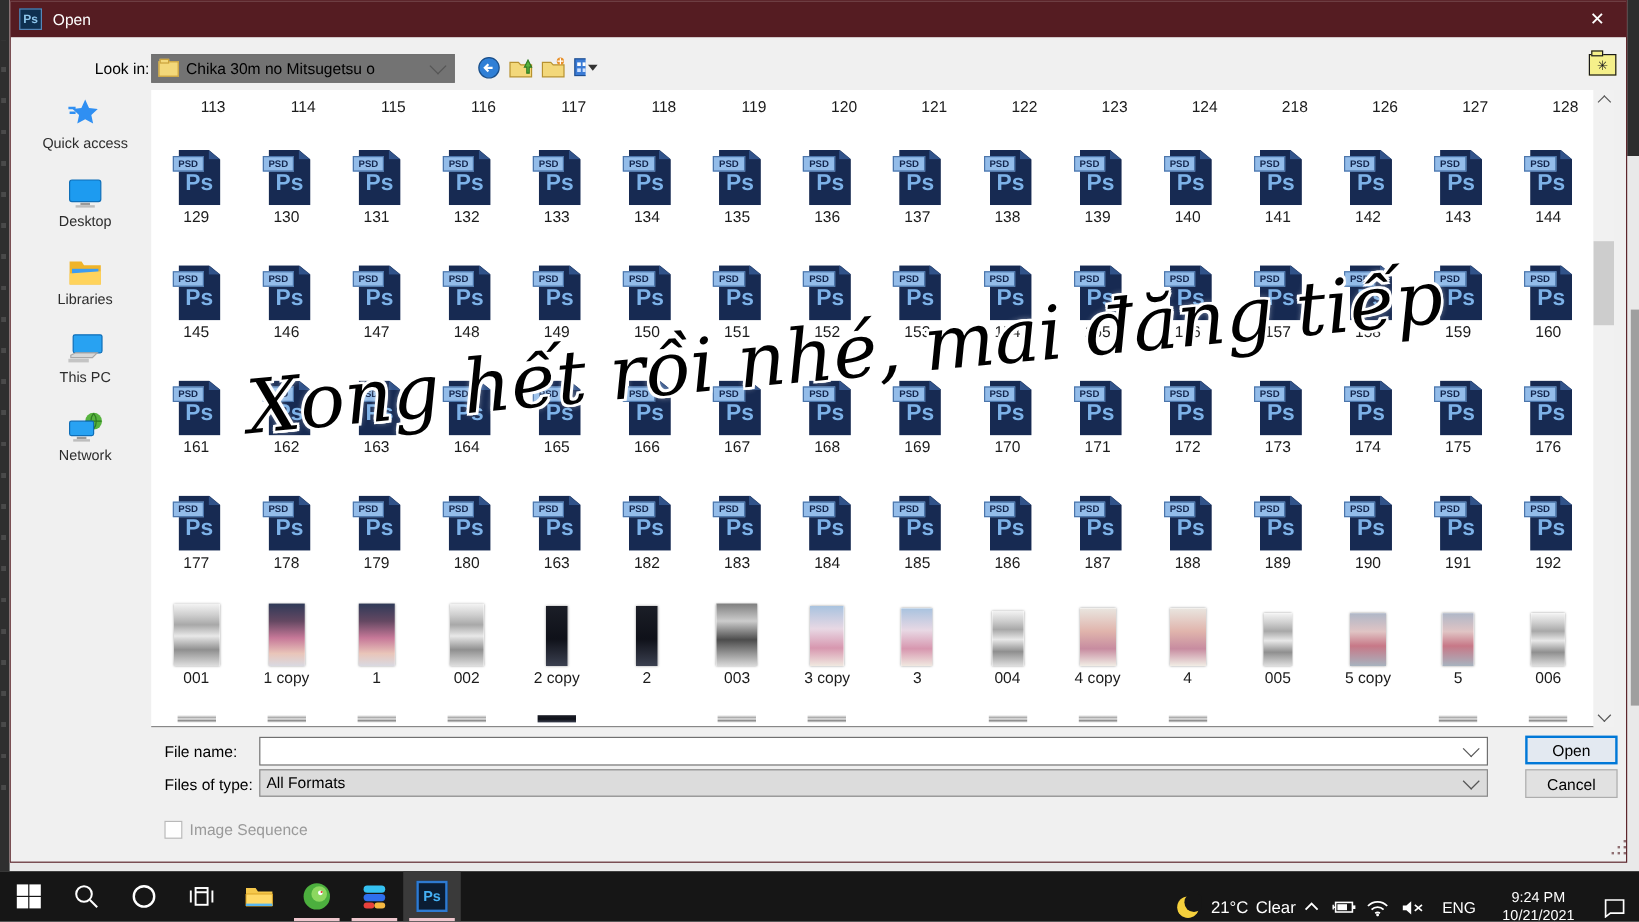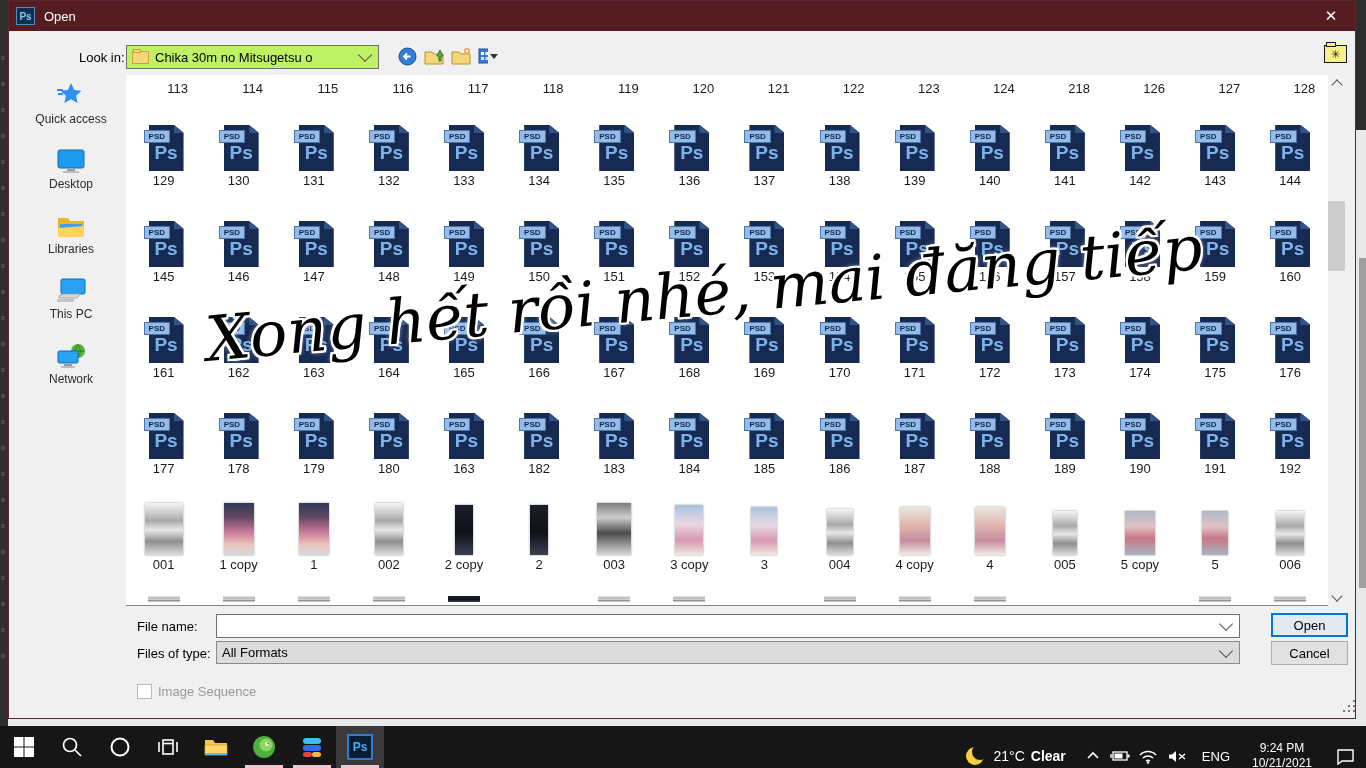--- a/index.html
+++ b/index.html
@@ -18,21 +18,21 @@
     border:1px solid #5d262c;box-sizing:border-box;}
   .titlebar{position:absolute;left:0;top:0;right:0;height:30px;background:#551c22;display:flex;align-items:center;}
   .title-appicon{width:17px;height:16px;margin-left:7px;background:#0e3050;border:1px solid #5587b8;
     color:#8ec6ec;font-size:10px;font-weight:bold;display:flex;align-items:center;justify-content:center;}
   .title-text{color:#fff;font-size:13px;margin-left:9px;}
   .title-close{position:absolute;right:4px;top:0;width:40px;height:30px;color:#fff;font-size:15px;
     display:flex;align-items:center;justify-content:center;cursor:default;}
 
   
   .lookin-label{position:absolute;left:70px;top:49px;font-size:13px;color:#000;}
-  .lookin-combo{position:absolute;left:117px;top:44px;width:253px;height:24px;background:#bef264;
+  .lookin-combo{position:absolute;left:117px;top:44px;width:253px;height:24px;background:#737373;
     border:1px solid #707070;box-sizing:border-box;display:flex;align-items:center;}
   .mini-folder{width:15px;height:11px;background:#f3d87a;border:1px solid #caa23d;margin:0 6px 0 5px;position:relative;}
   .mini-folder:before{content:"";position:absolute;left:0;top:-3px;width:6px;height:2px;background:#f3d87a;border:1px solid #caa23d;}
   .lookin-text{font-size:13px;color:#000;flex:1;}
   .combo-chev{width:9px;height:9px;border-right:1.6px solid #555;border-bottom:1.6px solid #555;
     transform:rotate(45deg);margin:-4px 8px 0 0;}
   .navicons{position:absolute;left:388px;top:45px;display:flex;gap:7px;align-items:center;}
   .navico{width:20px;height:20px;display:flex;align-items:center;justify-content:center;}
   .viewmenu-caret{width:0;height:0;border-left:4px solid transparent;border-right:4px solid transparent;
     border-top:5px solid #333;margin-left:2px;}
@@ -1092,21 +1092,21 @@
         </div>
       </div>
     <div class="tray">
       <span class="tray-item" style="width:30px;">
         <svg width="22" height="22">
             <circle cx="11" cy="11" r="9" fill="#f5d03c"></circle>
             <circle cx="16" cy="7" r="8" fill="#161616"></circle>
           </svg>
       </span>
       <span class="tray-text" style="margin:0 6px 0 4px;">21°C</span>
-      <span class="tray-text" style="margin-right:14px;font-weight:bold;">Clear</span>
+      <span class="tray-text" style="">Clear</span>
       <span class="tray-item" style="width:26px;">
         <svg width="14" height="10">
             <path d="M2 7 L7 2 L12 7" stroke="#fff" stroke-width="1.6" fill="none"></path>
           </svg>
       </span>
       <span class="tray-item" style="width:28px;">
         <svg width="20" height="12">
             <rect x="3" y="2" width="14" height="8" fill="none" stroke="#fff" stroke-width="1.3"></rect>
             <rect x="17.5" y="4.5" width="2" height="3" fill="#fff"></rect>
             <rect x="4.5" y="3.5" width="8" height="5" fill="#fff"></rect>

